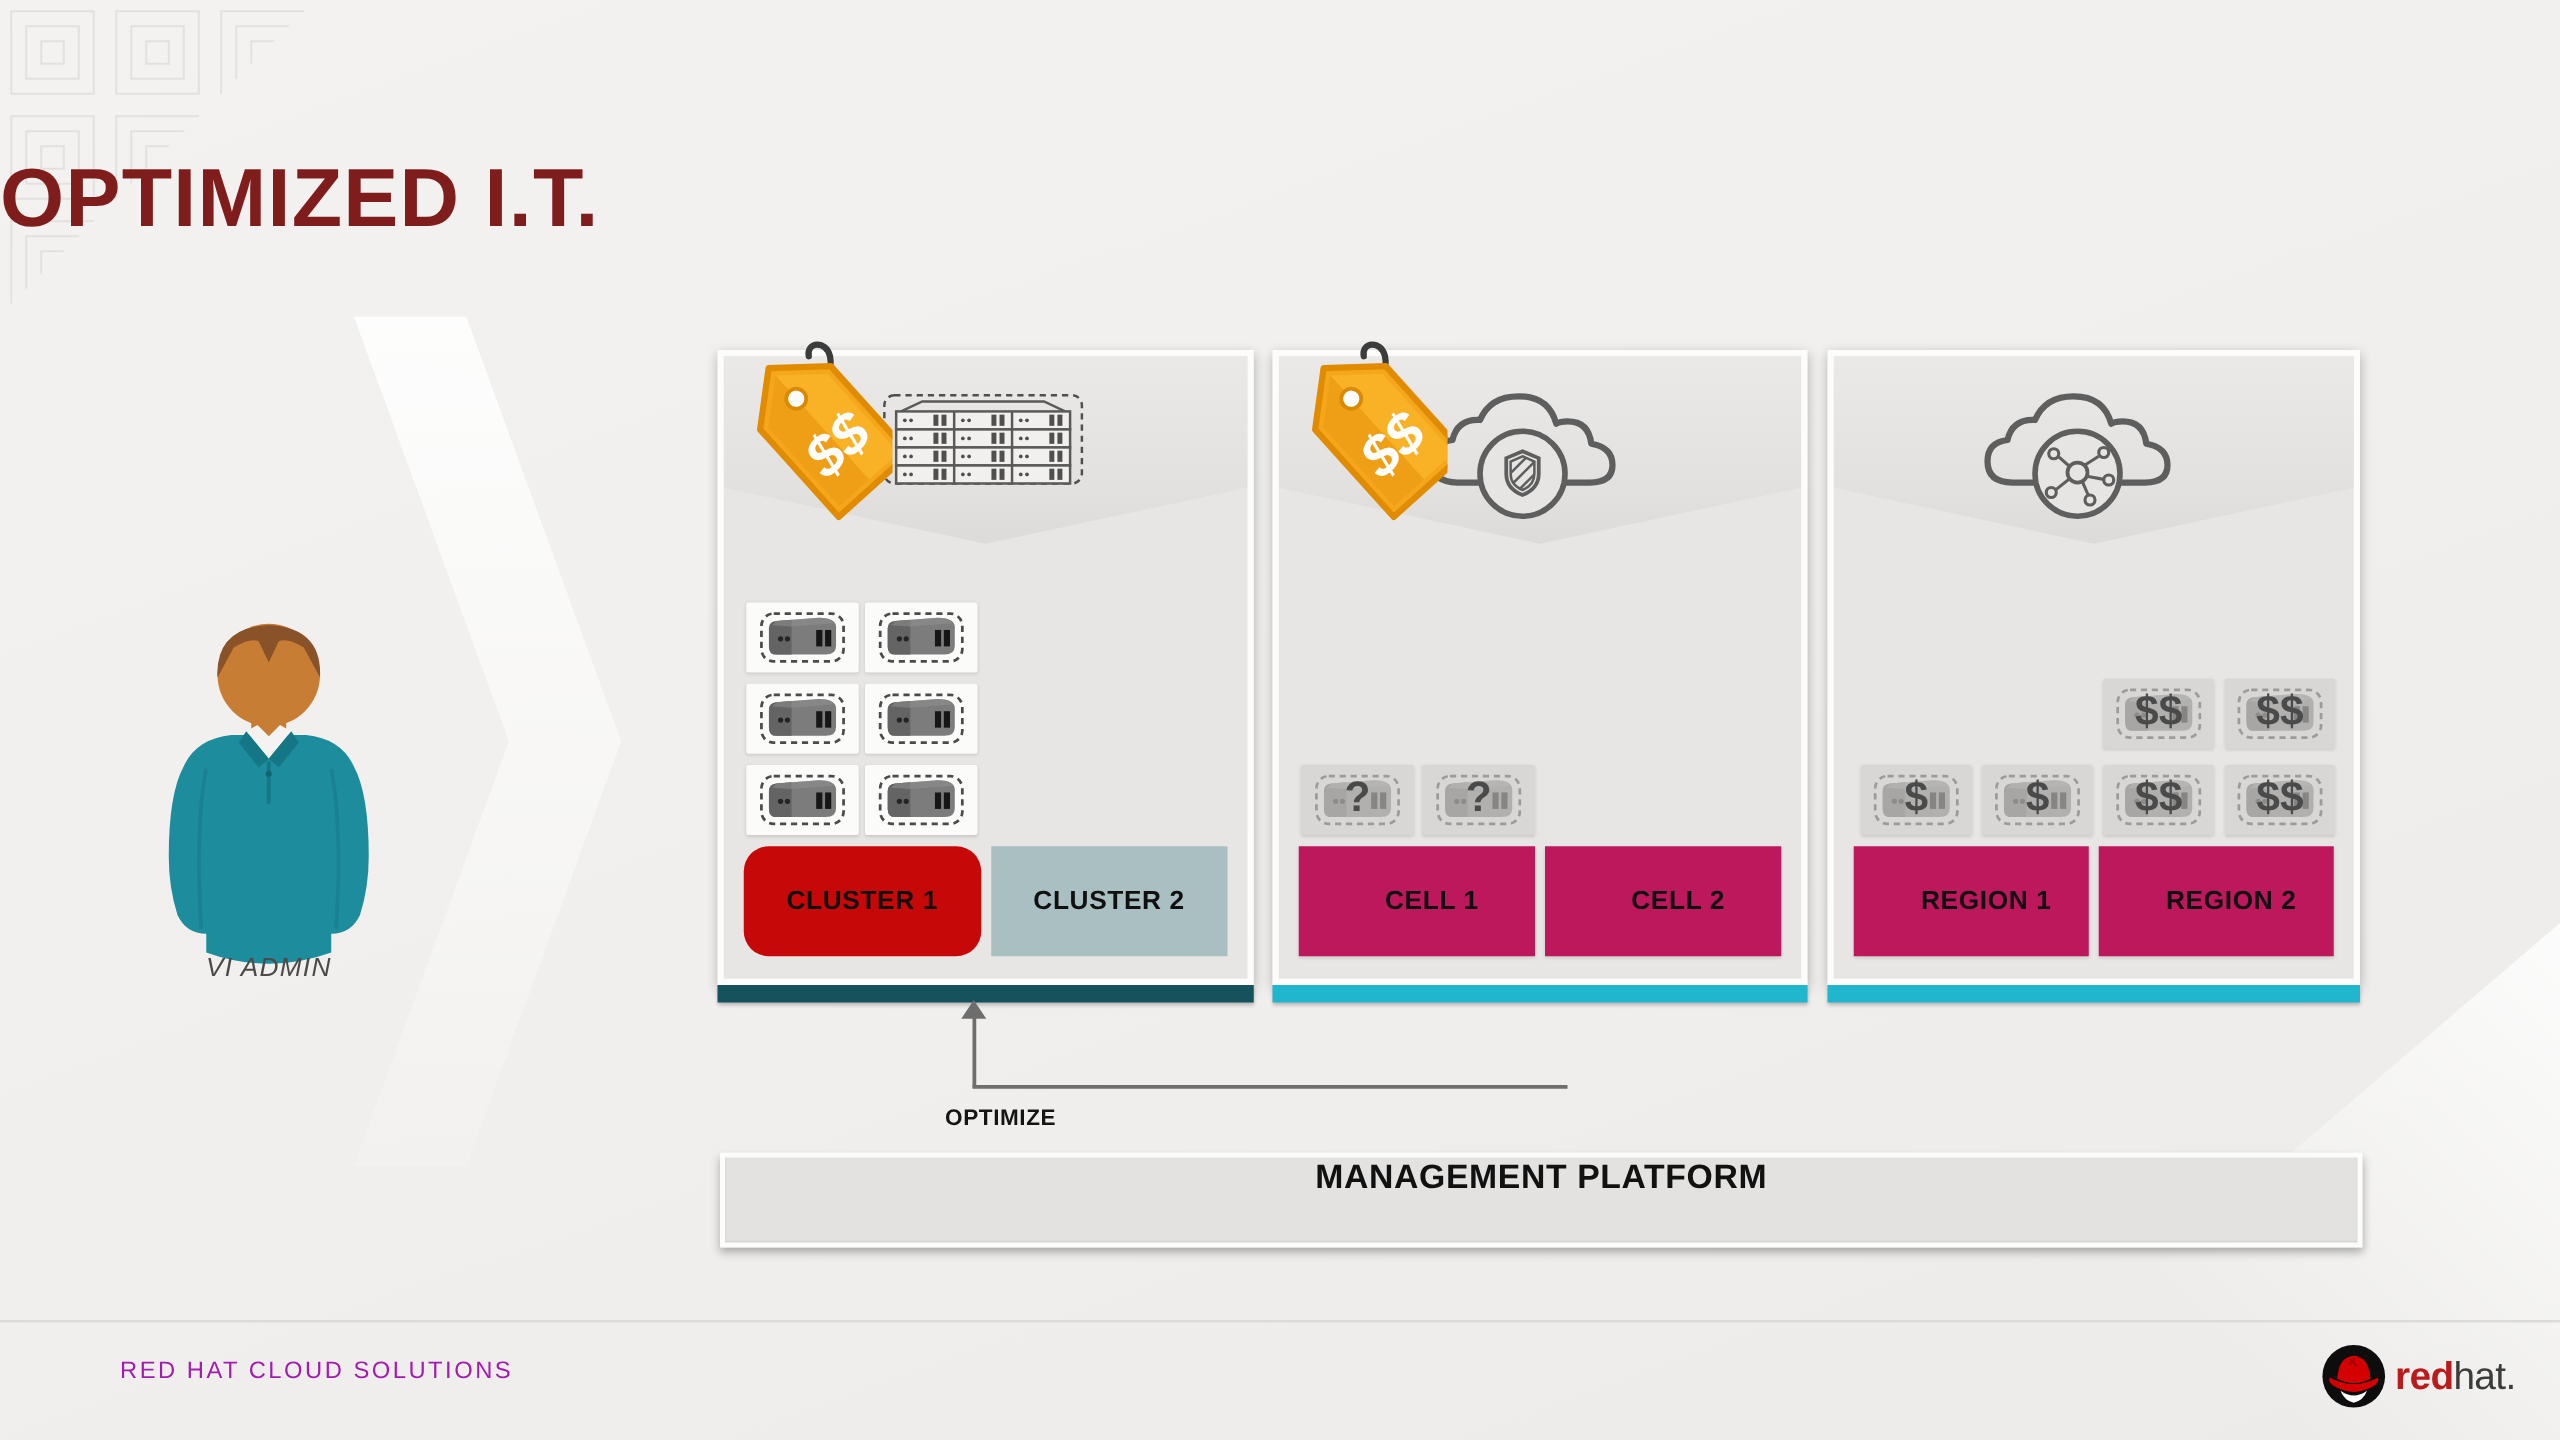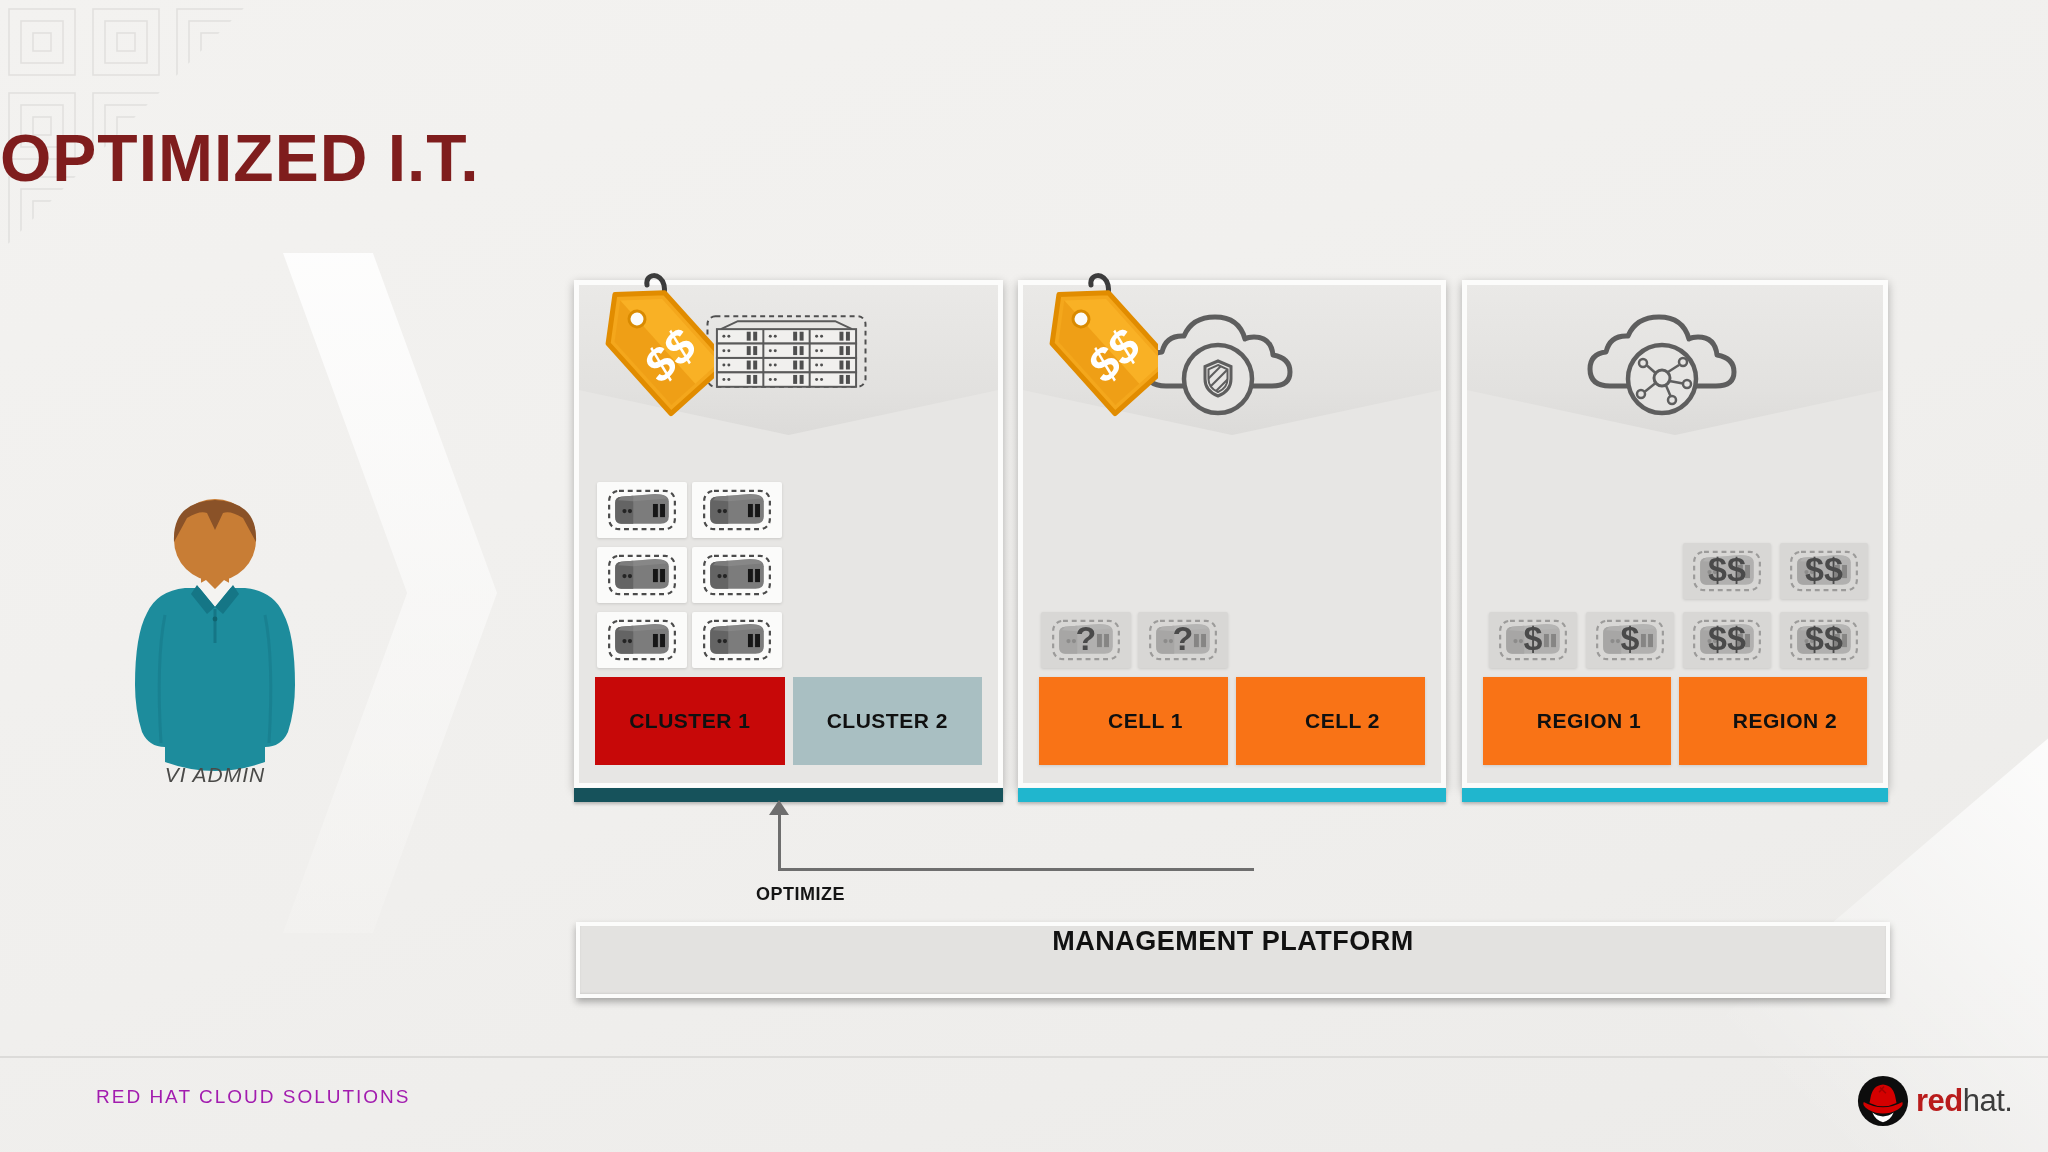--- a/index.html
+++ b/index.html
@@ -93,23 +93,23 @@
   .p3-grid .icon-card { width:88px; }
 
   .buttons-row {
     position:absolute; left:16px; right:16px; top:392px; height:88px;
     display:flex; gap:8px;
   }
   .pbtn {
     flex:1; display:flex; align-items:center; justify-content:center;
     font-weight:bold; font-size:21px; color:#101010; letter-spacing:.5px;
   }
-  .pbtn-red { background:#c70808; }
+  .pbtn-red { background:#c70808;border-radius:20px; }
   .pbtn-gray { background:#a9bfc2; }
-  .pbtn-white { background:#f97316; box-shadow:0 1px 3px rgba(0,0,0,.12);padding-left:24px; }
+  .pbtn-white { background:#be185d; box-shadow:0 1px 3px rgba(0,0,0,.12);padding-left:24px; }
 
   
   .opt-v { left:778px; top:814px; width:3px; height:56px; background:#6e6e6e; }
   .opt-h { left:778px; top:868px; width:476px; height:3px; background:#6e6e6e; }
   .opt-head {
     left:769px; top:800px; width:0; height:0;
     border-left:10px solid transparent; border-right:10px solid transparent;
     border-bottom:15px solid #6e6e6e;
   }
   .opt-label { left:732px; top:884px; font-size:18px; font-weight:bold; letter-spacing:.5px; color:#151515;margin-left:24px; }

